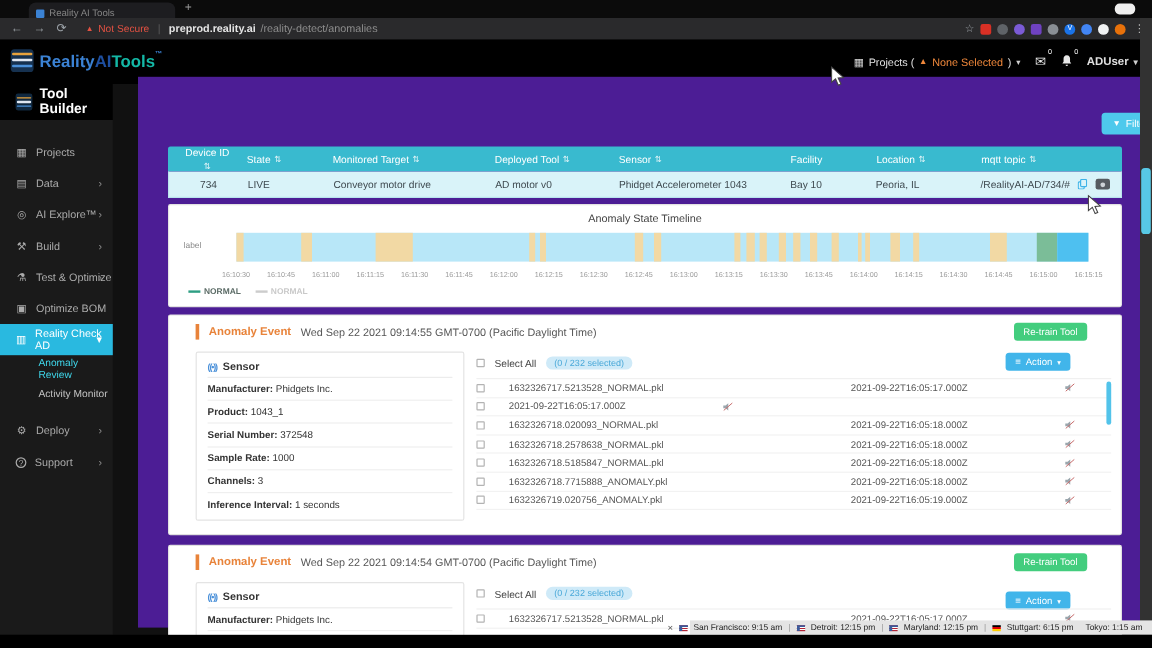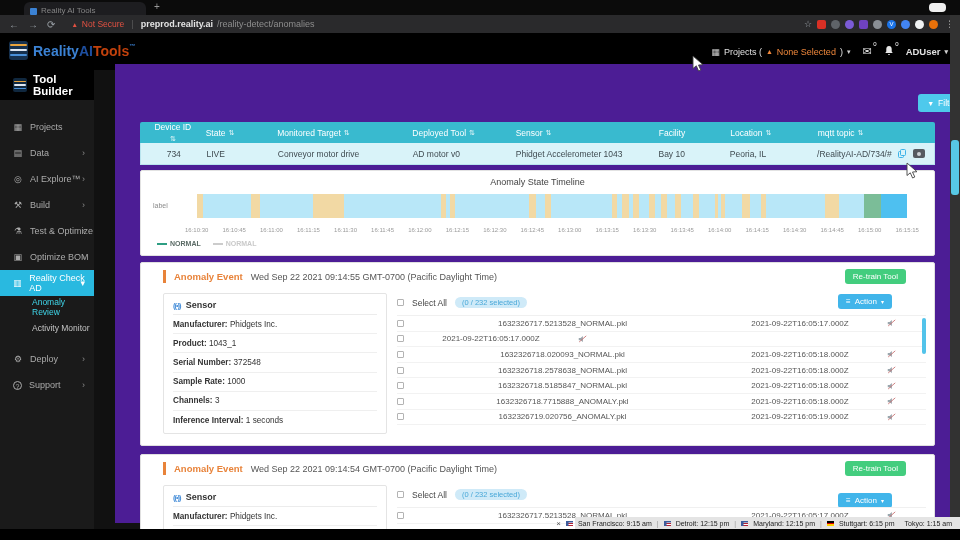--- a/index.html
+++ b/index.html
@@ -22,21 +22,21 @@
   .bar-right{position:absolute;right:6px;top:0;height:18px;display:flex;align-items:center;gap:5px;}
   .star{font-size:9px;color:#9aa0a6;}
   .ext{width:9px;height:9px;border-radius:50%;flex:none;font-size:6px;color:#fff;text-align:center;line-height:9px;}
   .dots{font-size:9px;color:#bbb;margin-left:2px;}
   
   .appheader{position:absolute;left:0;top:33px;right:0;height:37px;background:#000;}
   .logo{position:absolute;left:9px;top:8px;display:flex;align-items:center;gap:5px;}
   .logo-ic{width:19px;height:19px;border-radius:3px;background:#16314f;position:relative;overflow:hidden;flex:none;}
   .logo-ic i{position:absolute;left:1px;right:1px;height:2px;border-radius:2px;}
   .logo-txt{font-size:14px;font-weight:bold;}
-  .lg1{color:#3b82d4;}.lg2{color:#1e4fa0;}.lg3{color:#c2410c;}
+  .lg1{color:#3b82d4;}.lg2{color:#1e4fa0;}.lg3{color:#14b8a6;}
   .tm{font-size:6px;color:#3b82d4;vertical-align:top;}
   .hdr-right{position:absolute;right:12px;top:0;height:37px;display:flex;align-items:center;gap:12px;color:#e0e0e0;font-size:9px;}
   .proj{display:flex;align-items:center;gap:4px;}
   .proj .grid{color:#cfcfcf;font-size:9px;}
   .orange{color:#f0883b;}
   .badge-ic{position:relative;font-size:11px;color:#e8e8e8;}
   .badge-ic sup{position:absolute;top:-4px;right:-5px;font-size:6px;color:#fff;}
   .user{display:flex;align-items:center;gap:4px;font-weight:bold;font-size:9.5px;}
   .caret{font-size:7px;color:#cfcfcf;}
   
@@ -93,21 +93,21 @@
   .signal{color:#4a90d9;font-size:7.5px;letter-spacing:-1px;}
   .s-row{font-size:8.2px;color:#333;padding:4.6px 0;border-bottom:1px solid #efefef;white-space:nowrap;overflow:hidden;}
   .s-row b{font-weight:bold;}
   .files-panel{position:absolute;left:256px;top:30px;right:8px;}
   .files-top{position:relative;display:flex;align-items:center;gap:8px;height:19px;}
   .cb{width:7px;height:7px;border:1px solid #b3b3b3;border-radius:1px;background:#fff;flex:none;}
   .sel-lbl{font-size:8.5px;color:#444;}
   .pill{background:#cfeaf8;color:#49a8d8;font-size:7.5px;padding:1px 7px;border-radius:8px;}
   .action-btn{position:absolute;right:34px;top:1px;background:#41b5ea;color:#fff;font-size:8px;padding:3px 8px;border-radius:3px;display:flex;align-items:center;gap:4px;cursor:pointer;}
   .file-list{margin-top:3px;border-top:1px solid #f0f0f0;position:relative;}
-  .f-row{display:flex;align-items:center;height:15.6px;border-bottom:1px solid #f2f2f2;gap:8px;font-size:8px;color:#555;text-align:center;}
+  .f-row{display:flex;align-items:center;height:15.6px;border-bottom:1px solid #f2f2f2;gap:20px;font-size:8px;color:#555;}
   .f-name{flex:1;white-space:nowrap;overflow:hidden;}
   .f-time{width:158px;flex:none;}
   .f-ic{margin-right:30px;flex:none;}
   .fscroll{position:absolute;right:0px;top:2px;width:4px;height:36px;background:#52c3ea;border-radius:2px;}
   
   .subtitle{position:absolute;left:325px;top:478px;background:rgba(88,88,88,.88);color:#fff;font-size:18px;padding:3px 9px;white-space:nowrap;z-index:40;}
   .taskbar{position:absolute;left:575px;right:0;top:517px;height:12px;background:#e4e4e4;display:flex;align-items:center;justify-content:flex-end;gap:5px;font-size:7px;color:#222;padding-right:8px;z-index:50;white-space:nowrap;}
   .flag{display:inline-block;width:7px;height:5px;flex:none;}
   .f-us{background:linear-gradient(#b22234 20%,#fff 20% 40%,#b22234 40% 60%,#fff 60% 80%,#b22234 80%);box-shadow:inset 2.5px 1.5px 0 #3c5b9b;}
   .f-de{background:linear-gradient(#000 33%,#d00 33% 66%,#ffce00 66%);}

